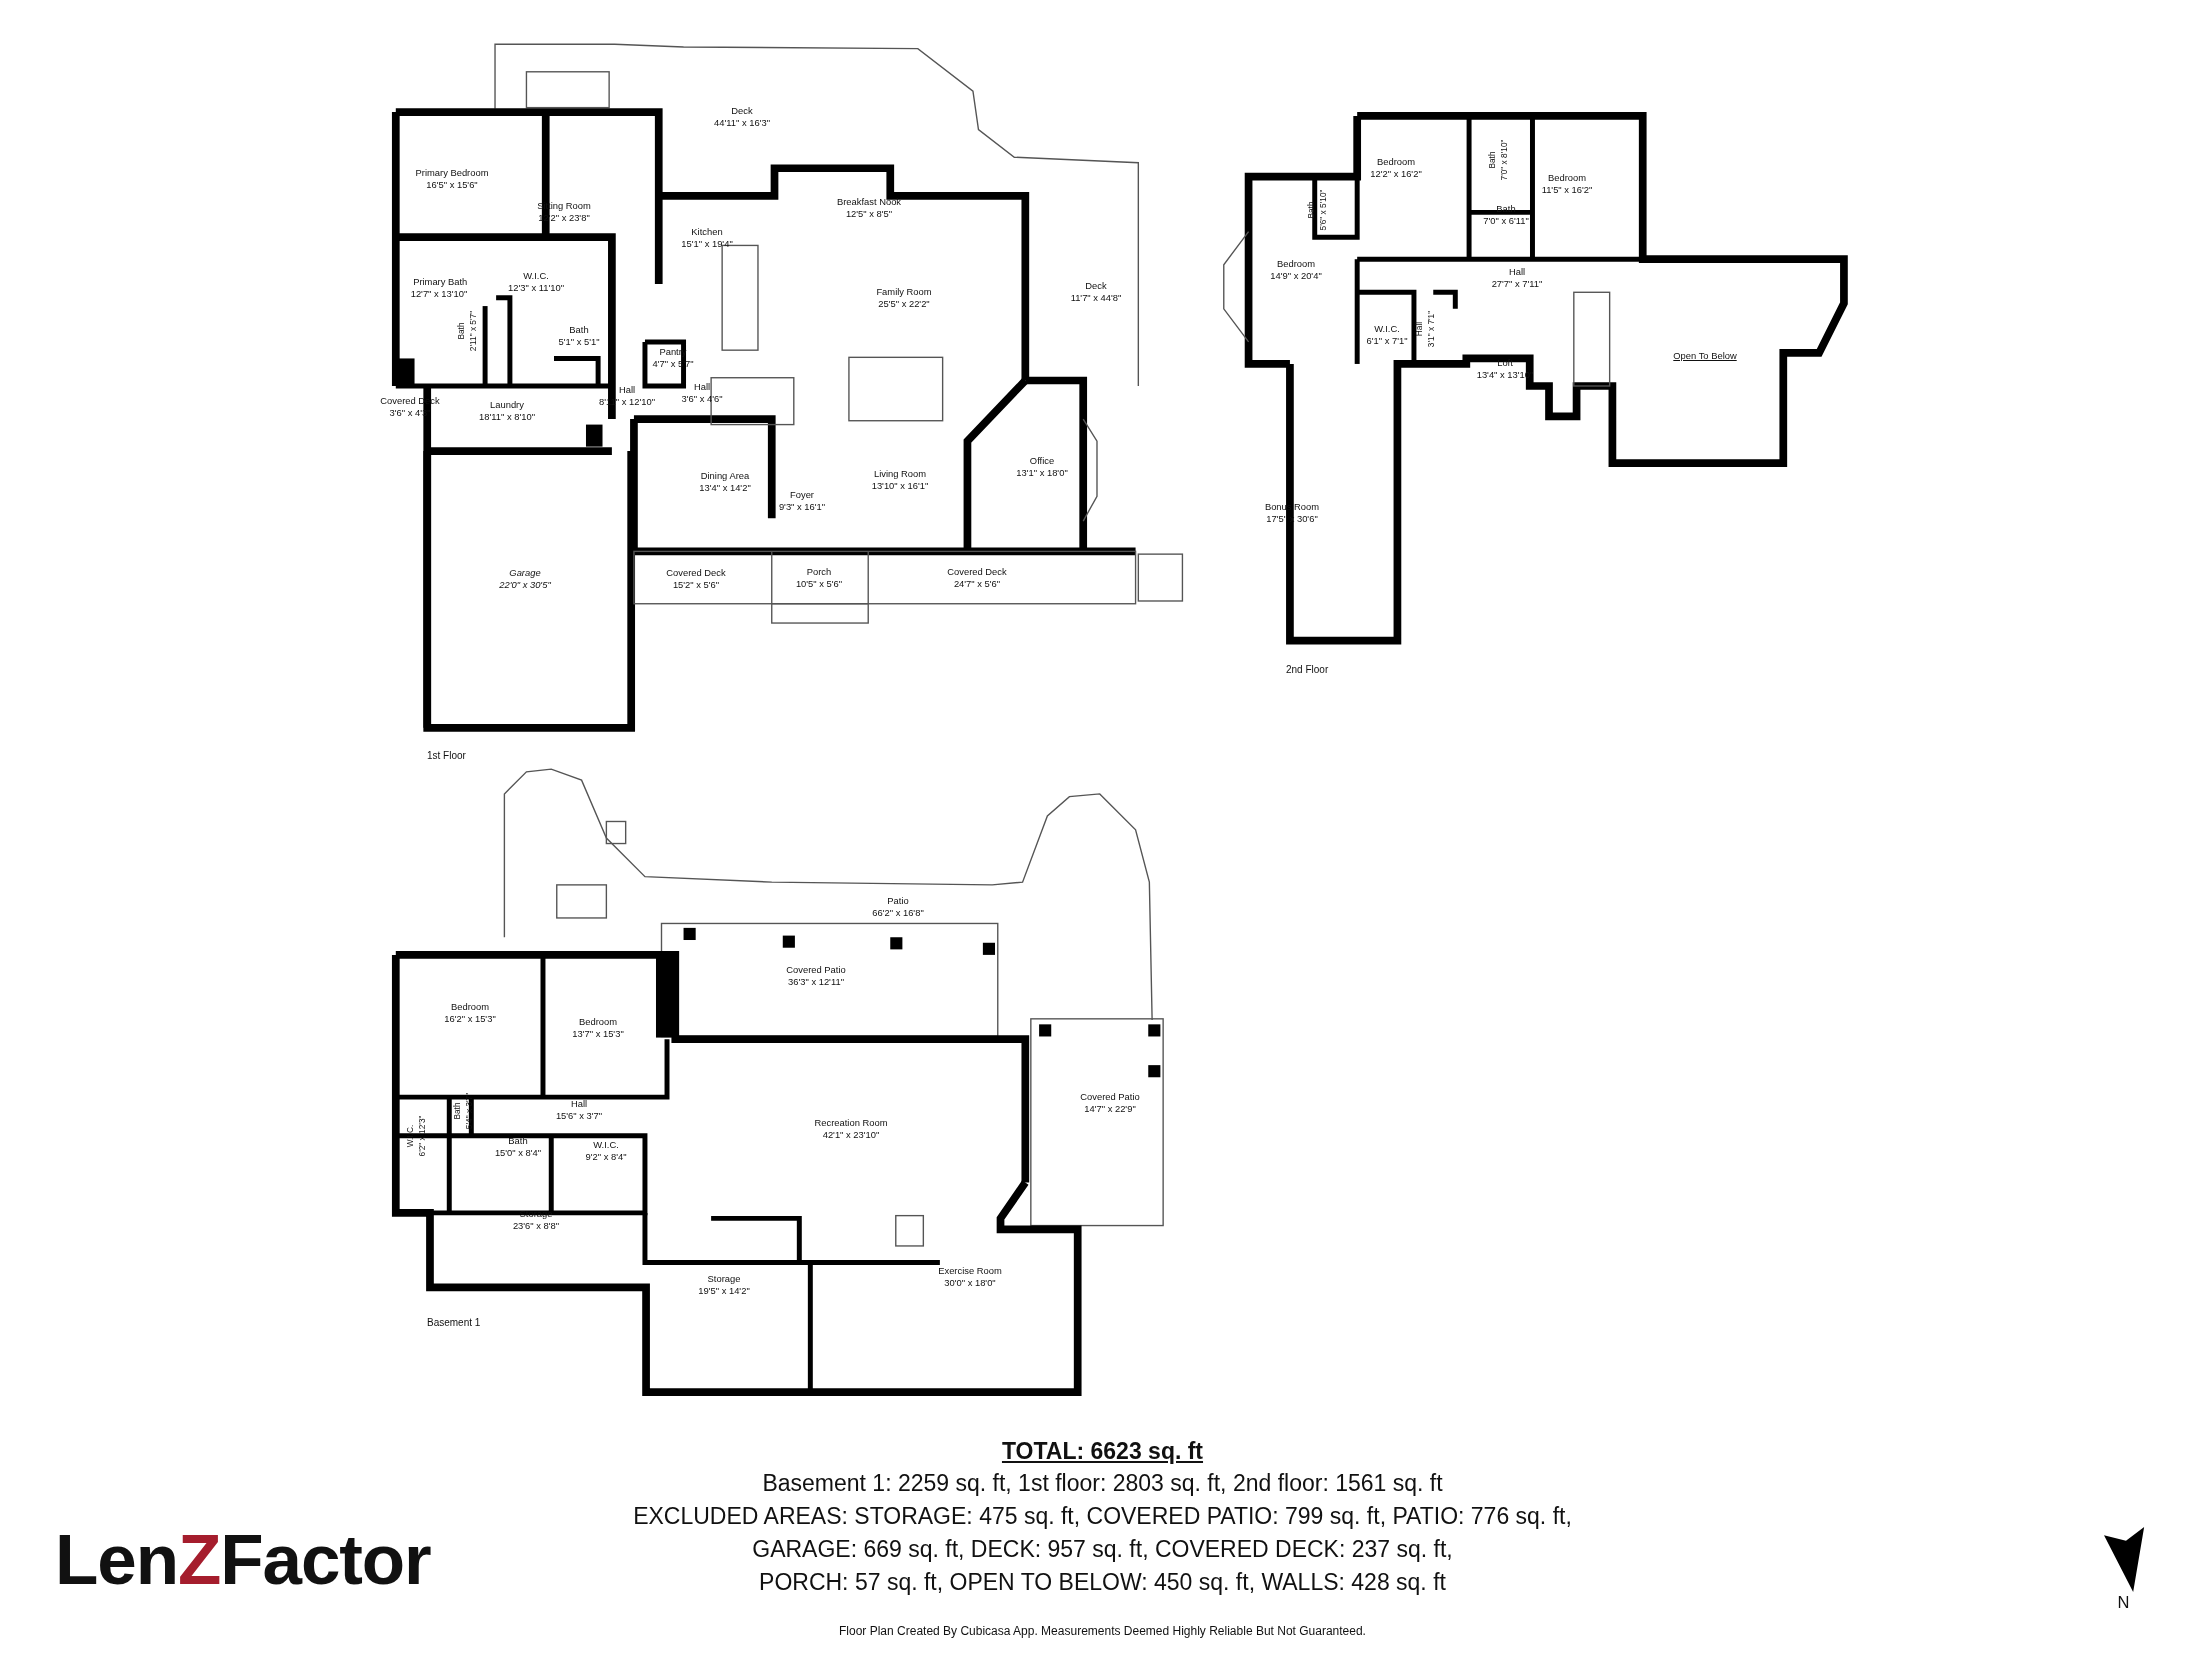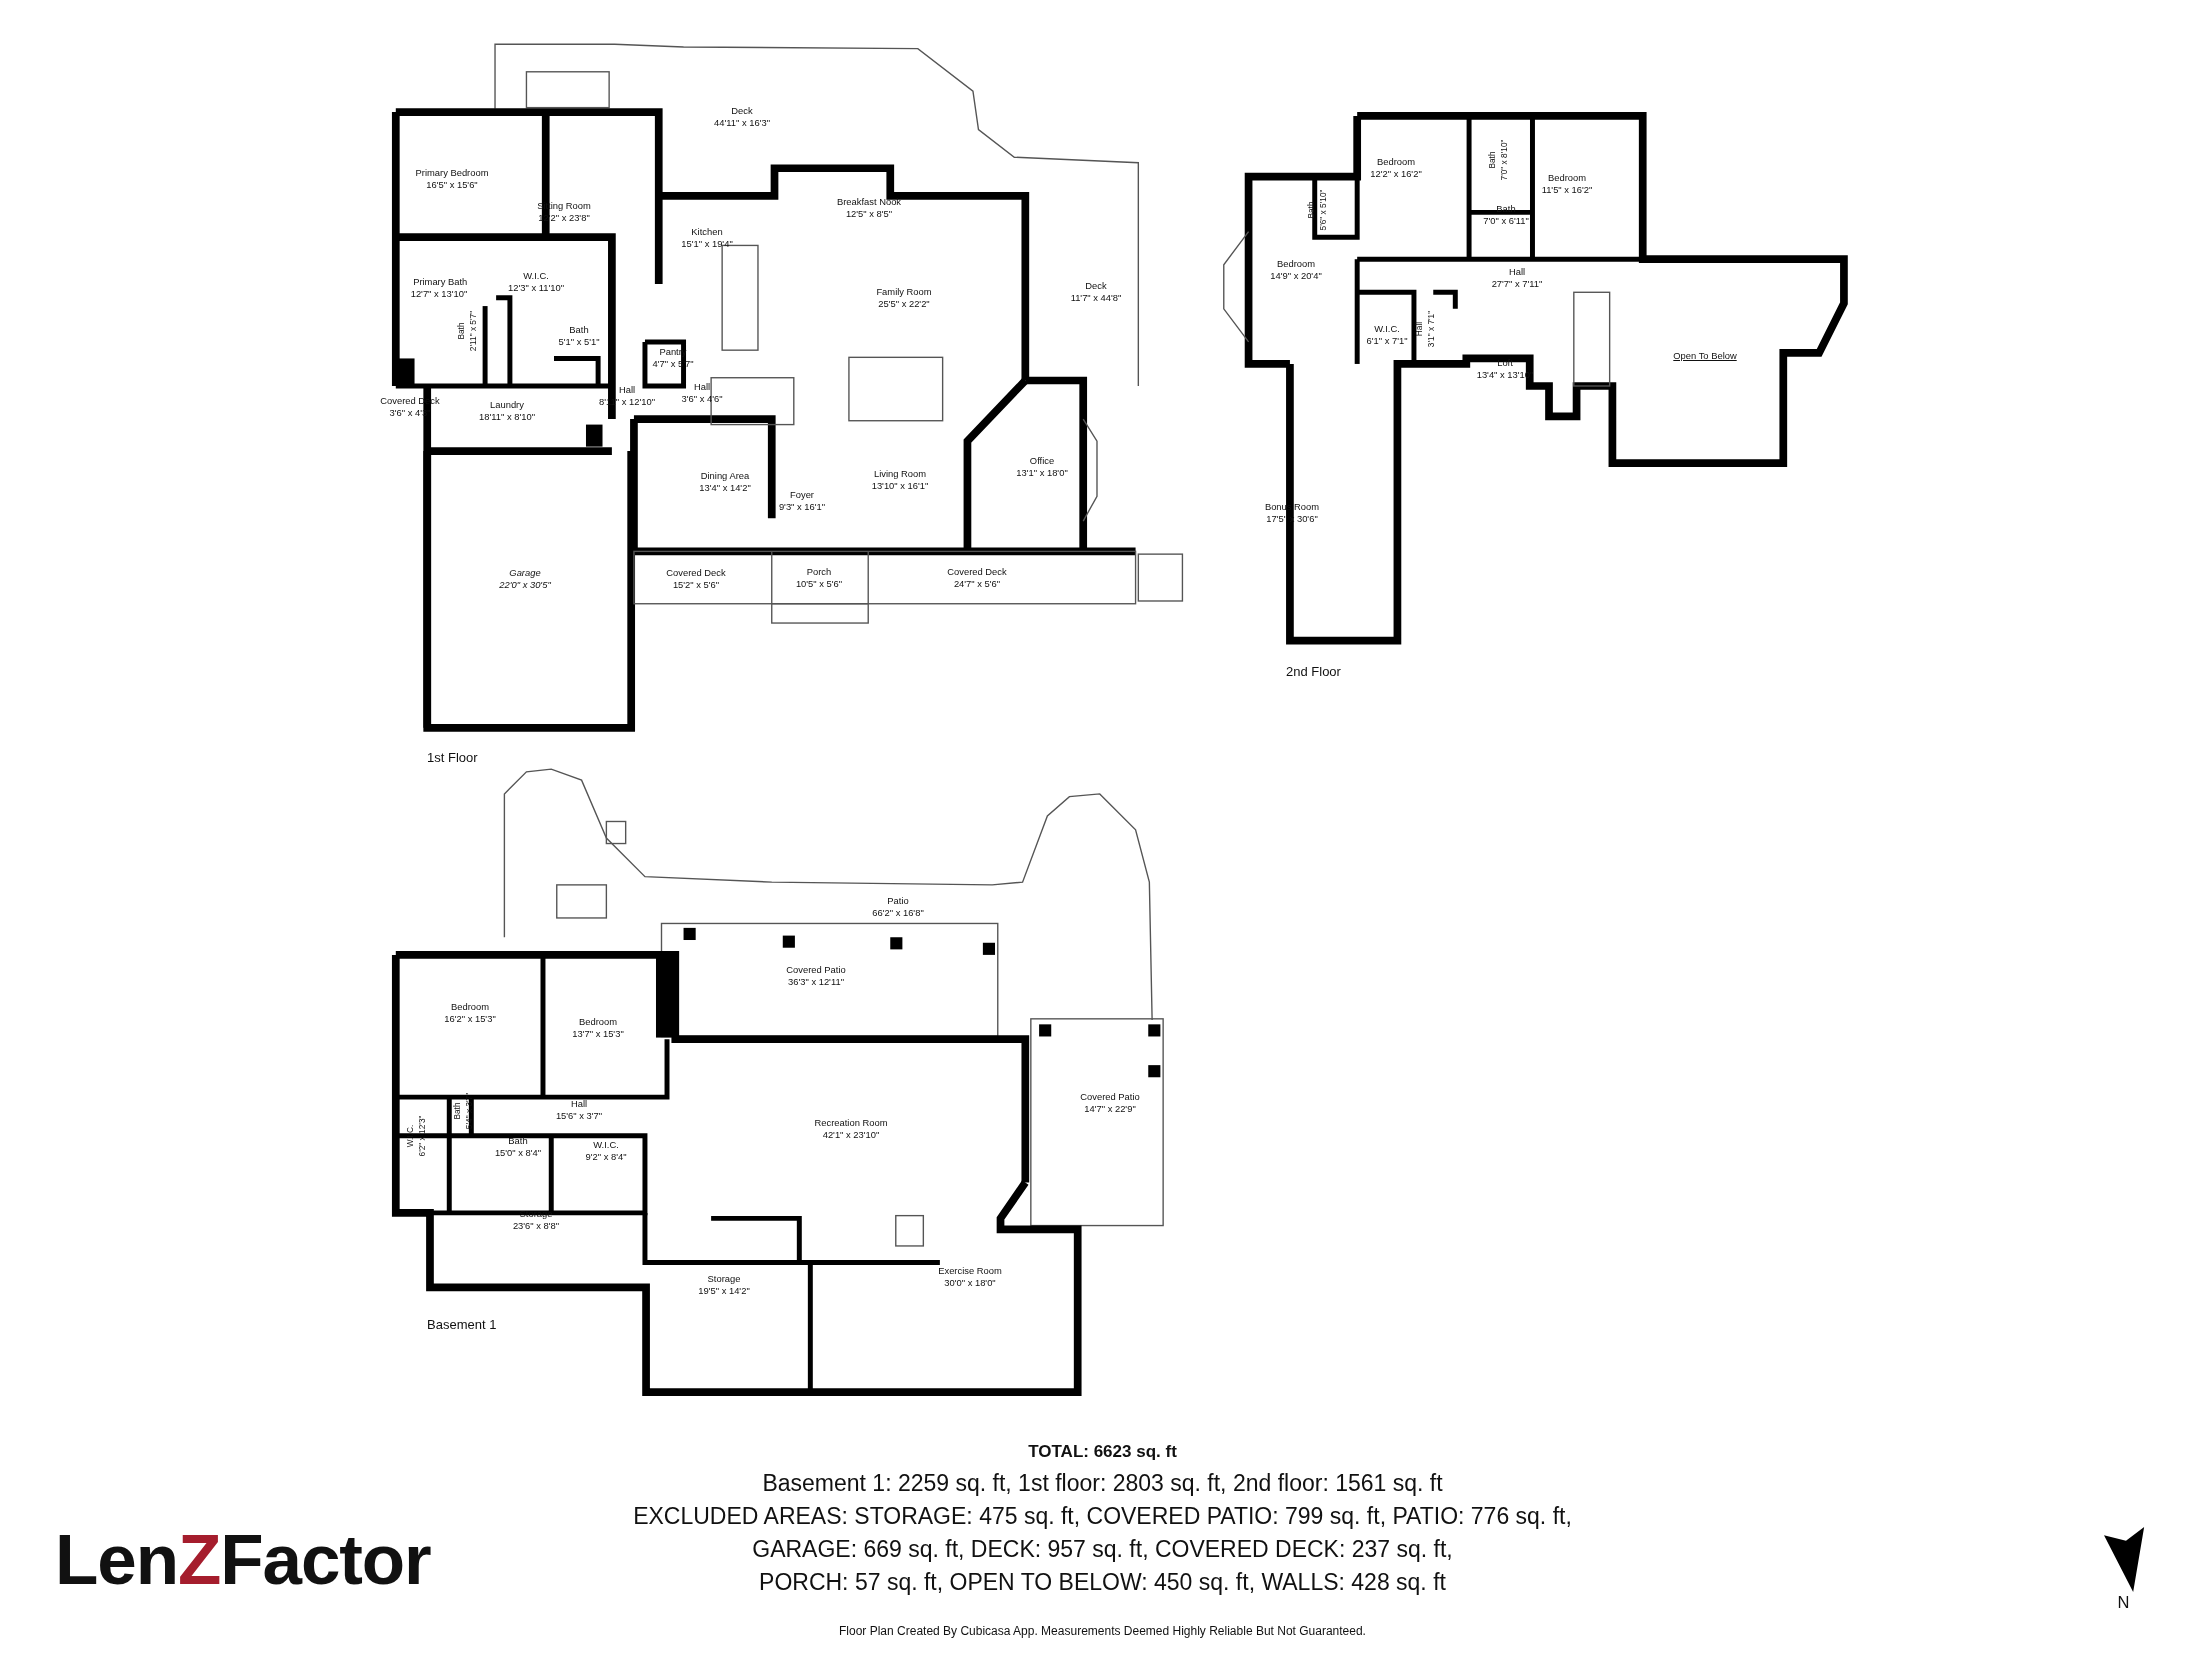--- a/index.html
+++ b/index.html
@@ -6,23 +6,23 @@
   body{width:2205px;height:1654px;position:relative;overflow:hidden;font-family:"Liberation Sans",sans-serif;color:#111;}
   svg.plan{position:absolute;left:0;top:0;width:2205px;height:1654px;}
   .w{fill:#000;}
   .thin{fill:none;stroke:#555;stroke-width:2.5;}
   .wall{fill:none;stroke:#000;stroke-width:14;stroke-linejoin:miter;}
   .wallm{fill:none;stroke:#000;stroke-width:9;}
   .room{position:absolute;text-align:center;font-size:9.4px;line-height:12px;transform:translate(-50%,-50%);white-space:nowrap;}
   .room .n{display:block;}
   .room .d{display:block;}
   .room.rot{transform:translate(-50%,-50%) rotate(-90deg);font-size:8.3px;}
-  .floor-label{position:absolute;font-size:13px;}
+  .floor-label{position:absolute;font-size:10px;}
   .summary{position:absolute;left:0;width:2205px;top:1436px;text-align:center;}
-  .summary .total{font-size:17px;font-weight:bold;line-height:31px;}
+  .summary .total{font-size:23px;font-weight:bold;line-height:31px;text-decoration:underline;}
   .summary .line{font-size:23px;line-height:33px;}
   .disclaimer{position:absolute;left:0;width:2205px;top:1624px;text-align:center;font-size:12px;}
   .logo{position:absolute;left:55px;top:1527px;font-size:71px;font-weight:bold;letter-spacing:-1.1px;line-height:66px;}
   .logo .z{color:#a51d2d;}
   .compass{position:absolute;left:2101px;top:1527px;width:50px;height:99px;}
   .compass .nlab{position:absolute;left:16.5px;top:66px;font-size:16.5px;}
 </style>
 </head>
 <body>
 

